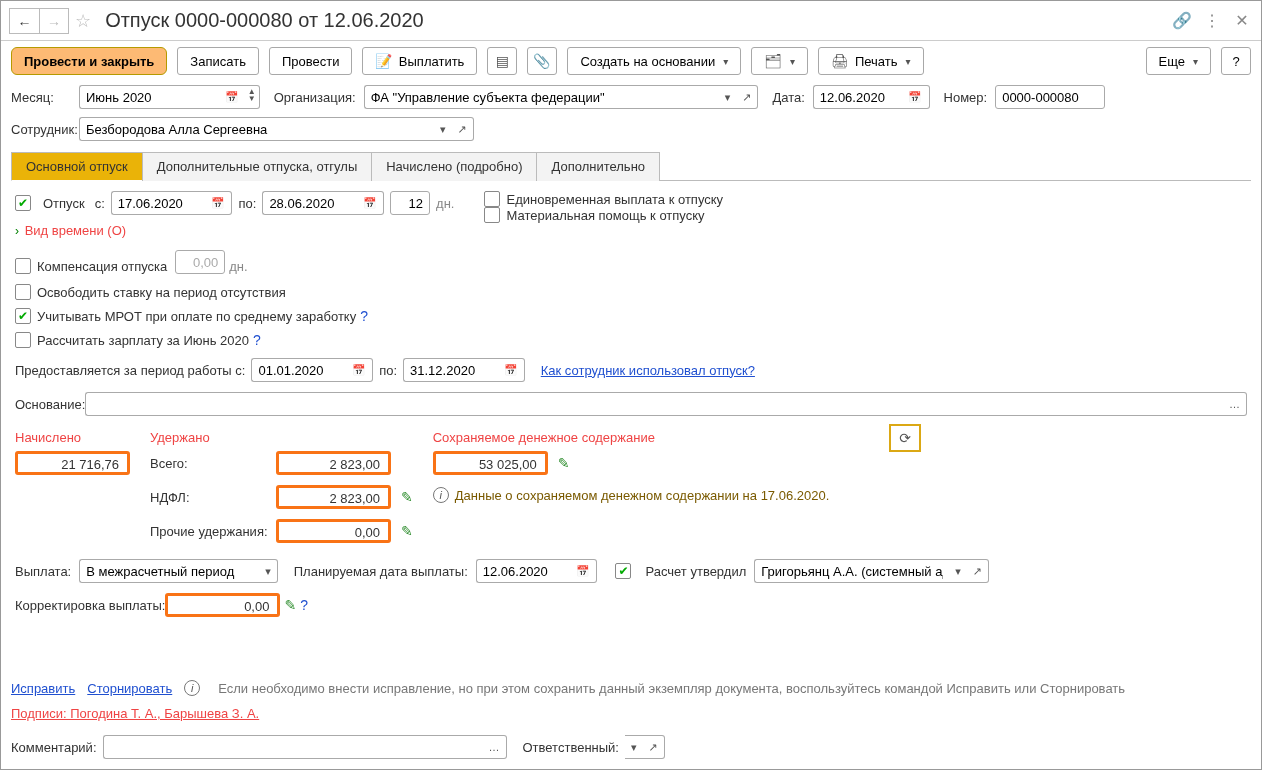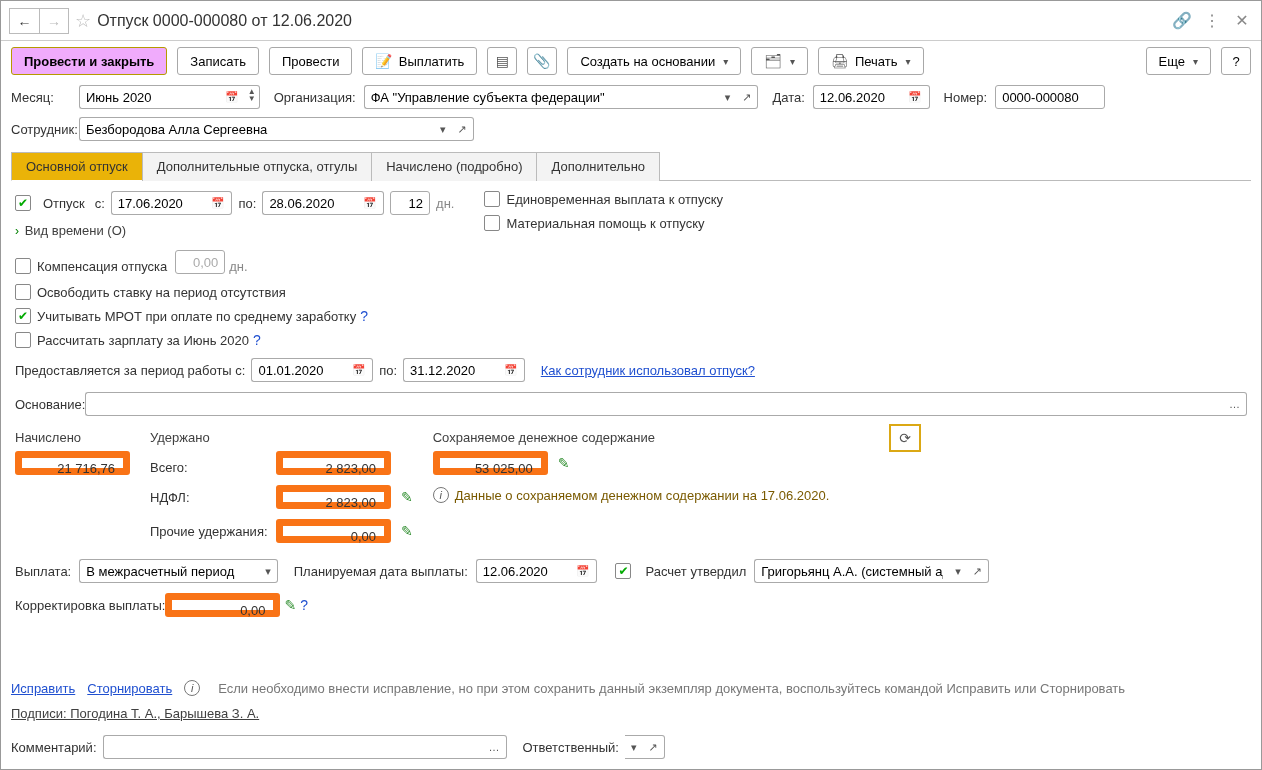--- a/index.html
+++ b/index.html
@@ -33,22 +33,22 @@
     color: #333;
     cursor: pointer;
   }
   .nav-btn:first-of-type { border-right: none; }
   .star {
     color: #bbb;
     font-size: 18px;
     margin: 0 6px;
   }
   .title {
-    font-size: 16px;
-    margin-left: 0;
+    font-size: 20px;
+    margin-left: 8px;
     flex: 1;
   }
   .title-icon {
     width: 22px; height: 22px;
     display: inline-flex;
     align-items: center;
     justify-content: center;
     color: #888;
     font-size: 16px;
     cursor: pointer;
@@ -66,23 +66,24 @@
     background: #fff;
     padding: 5px 12px;
     font-size: 13px;
     cursor: pointer;
     display: inline-flex;
     align-items: center;
     gap: 6px;
     height: 28px;
   }
   .btn-yellow {
-    background: #f0abfc;
+    background: #fdba74;
     border-color: #b59a00;
     font-weight: bold;
+    border-radius: 6px;
   }
   .btn-icon {
     width: 30px;
     padding: 0;
     justify-content: center;
   }
   .dropdown-arrow {
     font-size: 10px;
     color: #555;
     margin-left: 2px;
@@ -150,31 +151,31 @@
     display: inline-flex;
     align-items: center;
     justify-content: center;
     margin-right: 6px;
     font-size: 12px;
     color: #0a0;
     cursor: pointer;
     background: #fff;
     flex-shrink: 0;
   }
-  .green-link { color: #404040; cursor: pointer; }
+  .green-link { color: #ef4444; cursor: pointer; }
   .blue-link { color: #2050d0; text-decoration: underline; cursor: pointer; }
   .brown-text { color: #7a5a00; }
   .help-q {
     color: #2050d0;
     font-size: 14px;
     cursor: pointer;
     margin-left: 4px;
   }
   .readonly-num {
-    border: 7px solid #f97316;
+    border: 3px solid #f97316;
     border-radius: 3px;
     background: #fff;
     text-align: right;
     padding: 3px 8px;
     height: 24px;
     width: 115px;
     display: inline-block;
   }
   .edit-pencil {
     color: #2a8b2a;
@@ -309,21 +310,21 @@
         </div>
         <input class="input" style="width: 40px; text-align: right;" value="12">
         <span style="color:#888">дн.</span>
       </div>
       <div style="margin-top:8px">
         <span class="chev">›</span>
         <span class="green-link">Вид времени (О)</span>
       </div>
     </div>
     <div>
-      <div style="display:flex; align-items:center; margin-bottom:8px">
+      <div style="display:flex; align-items:center; ">
         <span class="checkbox"></span>
         <span>Единовременная выплата к отпуску</span>
       </div>
       <div style="display:flex; align-items:center">
         <span class="checkbox"></span>
         <span>Материальная помощь к отпуску</span>
       </div>
     </div>
   </div>
 
@@ -375,21 +376,21 @@
 
   <div style="display:flex; gap:20px; margin-top:14px; align-items:flex-start">
 
     <div style="width:115px">
       <div class="green-link" style="cursor:default">Начислено</div>
       <div class="readonly-num" style="margin-top:6px">21 716,76</div>
     </div>
 
     <div>
       <div class="green-link" style="cursor:default">Удержано</div>
-      <div style="display:flex; align-items:flex-end; gap:6px; margin-top:6px">
+      <div style="display:flex; align-items:center; gap:6px; margin-top:6px">
         <span style="width:120px">Всего:</span>
         <span class="readonly-num">2 823,00</span>
       </div>
       <div style="display:flex; align-items:center; gap:6px; margin-top:10px">
         <span style="width:120px">НДФЛ:</span>
         <span class="readonly-num">2 823,00</span>
         <span class="edit-pencil">✎</span>
       </div>
       <div style="display:flex; align-items:center; gap:6px; margin-top:10px">
         <span style="width:120px">Прочие удержания:</span>

